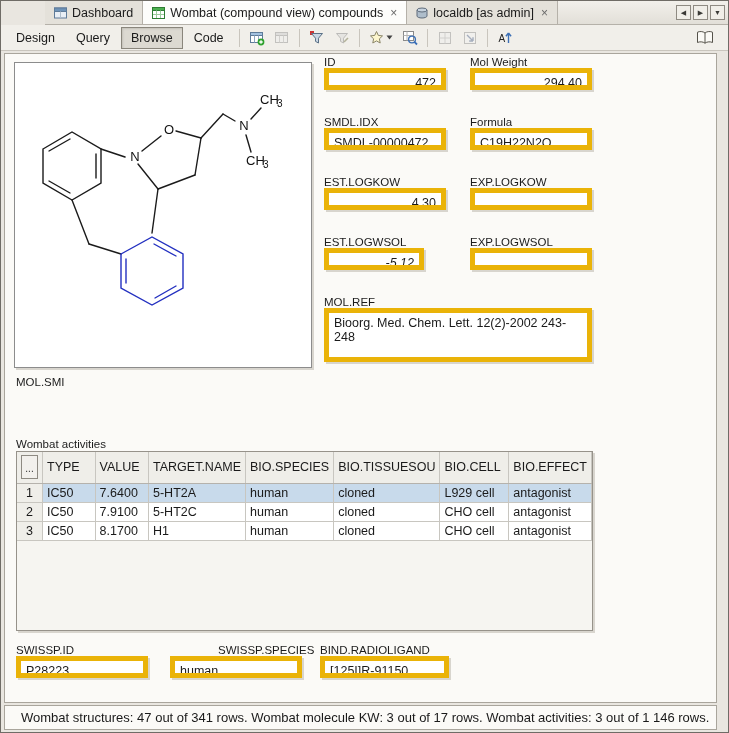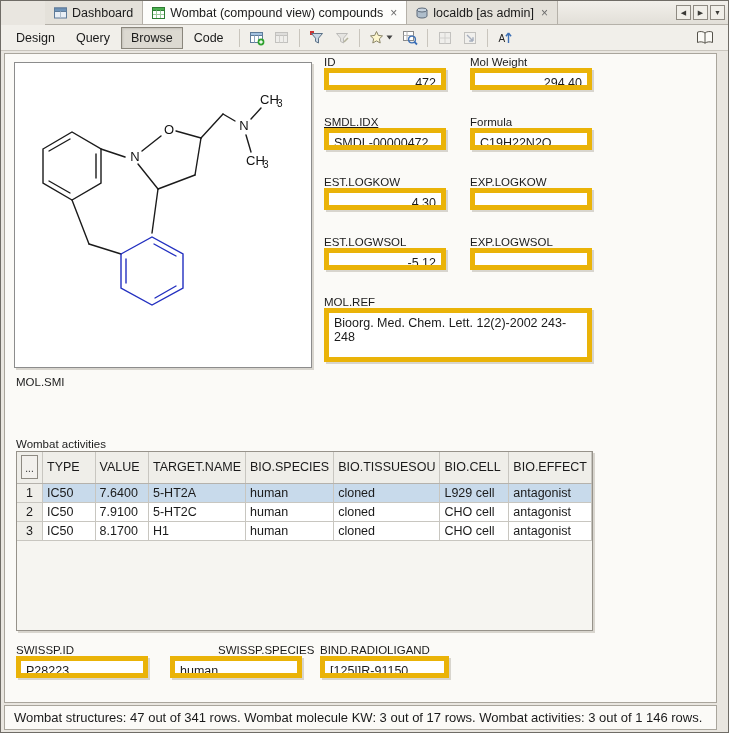--- a/index.html
+++ b/index.html
@@ -86,21 +86,21 @@
   .grid td.rowhdr { background:#efeee9; text-align:center; padding:1px 2px; }
   .grid tr.sel td:not(.rowhdr) { background:#c8daeb; }
   .cornerbtn {
     width:17px; height:24px; margin:2px auto; border:1px solid #8e8a82; background:#f2f0ec;
     font-size:10px; line-height:26px; text-align:center; color:#333;
   }
   
   .statusbar {
     position:absolute; left:3px; top:704px; width:713px; height:25px;
     background:#fbfaf7; border:1px solid #a9a59c;
-    font-size:13px; line-height:23px; padding-left:9px;
+    font-size:13px; line-height:23px; padding-left:16px;
     white-space:nowrap; overflow:hidden;
   }
 </style>
 </head>
 <body>
 
 <div class="window">
 
   <div class="tabbar">
     <div class="tab">
@@ -258,32 +258,32 @@
         <text class="atom" x="231" y="102">CH</text>
         <text class="sub" x="248" y="105">3</text>
       </svg>
     </div>
 
     <div class="lbl" style="left:319px; top:2px;">ID</div>
     <div class="fld num" style="left:319px; top:14px; width:122px;">472</div>
     <div class="lbl" style="left:465px; top:2px;">Mol Weight</div>
     <div class="fld num" style="left:465px; top:14px; width:122px;">294,40</div>
 
-    <div class="lbl" style="left:319px; top:62px;text-decoration:underline;">SMDL.IDX</div>
+    <div class="lbl" style="left:319px; top:62px;">SMDL.IDX</div>
     <div class="fld" style="left:319px; top:74px; width:122px;">SMDL-00000472</div>
     <div class="lbl" style="left:465px; top:62px;">Formula</div>
     <div class="fld" style="left:465px; top:74px; width:122px;">C19H22N2O</div>
 
     <div class="lbl" style="left:319px; top:122px;">EST.LOGKOW</div>
     <div class="fld num" style="left:319px; top:134px; width:122px;">4,30</div>
     <div class="lbl" style="left:465px; top:122px;">EXP.LOGKOW</div>
     <div class="fld num" style="left:465px; top:134px; width:122px;"></div>
 
     <div class="lbl" style="left:319px; top:182px;">EST.LOGWSOL</div>
-    <div class="fld num" style="left:319px; top:194px; width:122px;">-5,12</div>
+    <div class="fld num" style="left:319px; top:194px; width:100px;font-style:italic;">-5,12</div>
     <div class="lbl" style="left:465px; top:182px;">EXP.LOGWSOL</div>
     <div class="fld num" style="left:465px; top:194px; width:122px;"></div>
 
     <div class="lbl" style="left:319px; top:242px;">MOL.REF</div>
     <div class="fld area" style="left:319px; top:254px; width:268px;">Bioorg. Med. Chem. Lett. 12(2)-2002 243-248</div>
 
     <div class="lbl" style="left:11px; top:322px;">MOL.SMI</div>
 
     <div class="lbl" style="left:11px; top:384px;">Wombat activities</div>
     <div class="tblwrap">

